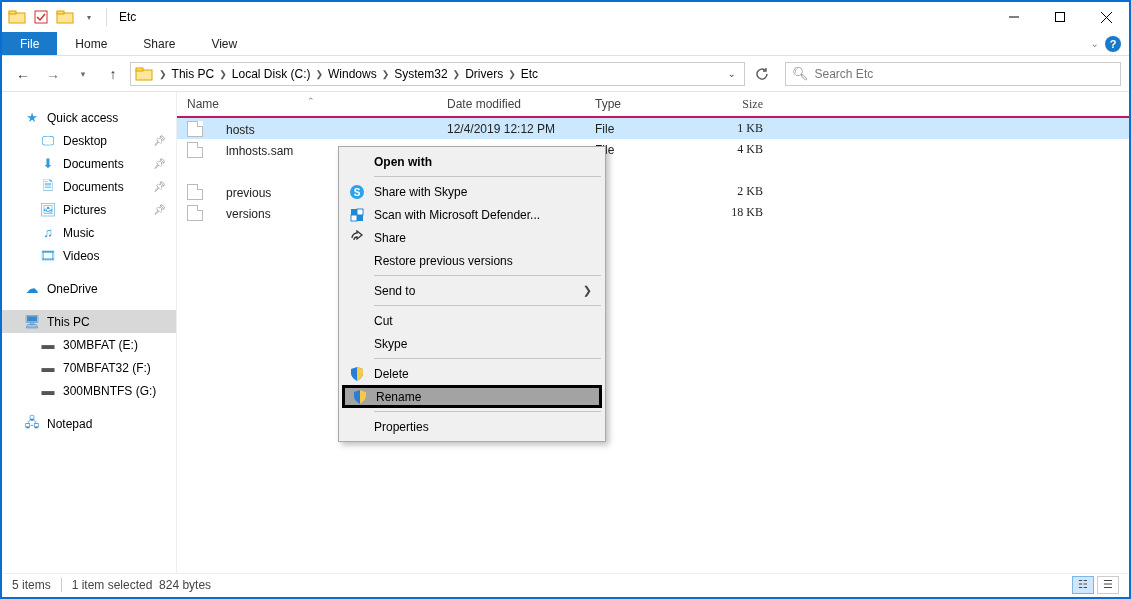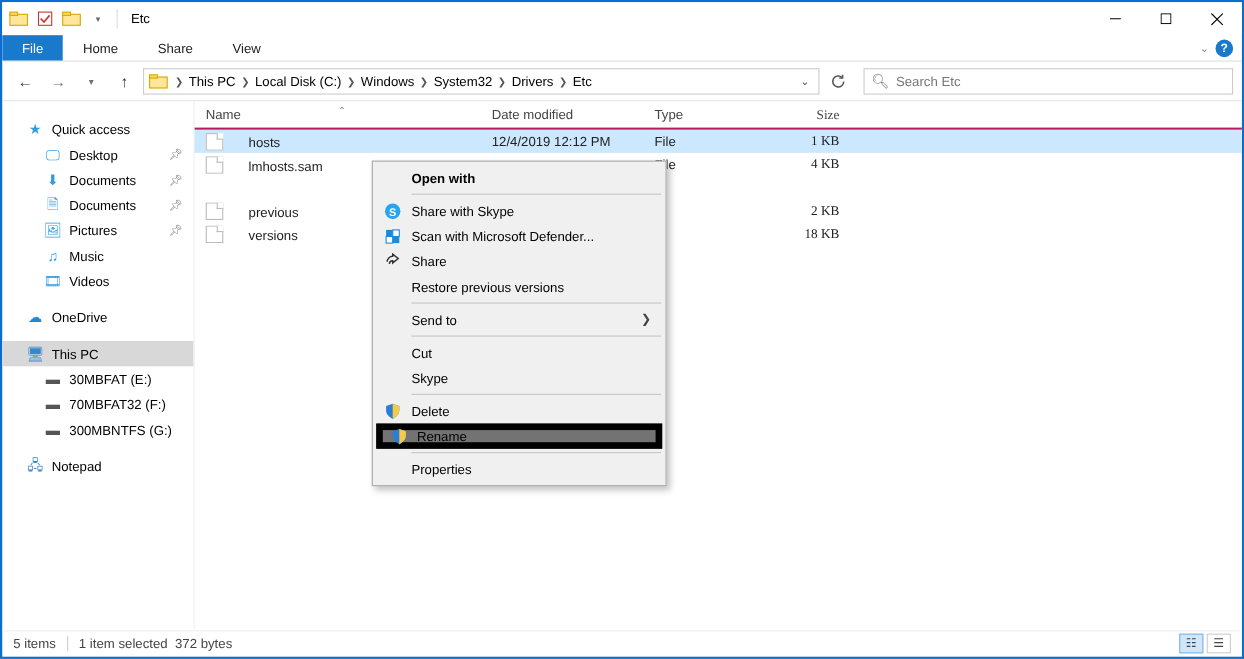--- a/index.html
+++ b/index.html
@@ -55,21 +55,21 @@
 .row { display:flex; height: 21px; align-items:center; font-size: 12px; color: #222;}
 .row.selected { background: #cce8ff;}
 .row > div { padding-left: 10px; white-space: nowrap; overflow:hidden;}
 .row .col-name { display:flex; align-items:flex-end; gap:23px;}
 .file-ico { width:16px; height:16px; border:1px solid #bbb; background:#fff; position:relative;}
 .file-ico::after { content:''; position:absolute; right:-1px; top:-1px; width:5px;height:5px; background:#fff;border-left:1px solid #bbb;border-bottom:1px solid #bbb;}
 
 .ctx { position: absolute; left: 336px; top: 144px; width: 268px; background: #f0f0f0; border: 1px solid #a9a9a9; box-shadow: 3px 3px 6px rgba(0,0,0,.25); font-size: 12px; padding: 3px; z-index: 10;}
 .ctx-item { display:flex; align-items:center; height:23px; padding-left: 32px; position:relative;}
 .ctx-item.bold { font-weight: 600;}
-.ctx-item.hover { background: #737373; border: 6px solid #000000; padding-left:31px; height:23px;}
+.ctx-item.hover { background: #a3a3a3; border: 3px solid #000000; padding-left:31px; height:23px;}
 .ctx-sep { height:1px; background:#c5c5c5; margin: 3px 1px 3px 32px;}
 .ctx-ico { position:absolute; left:6px; width:18px; height:18px; display:flex; align-items:center; justify-content:center;}
 .ctx-arrow { position:absolute; right:10px; font-size:11px; color:#444;}
 
 .status { position: absolute; bottom: 2px; left:2px; right:2px; height: 22px; border-top: 1px solid #eee; display:flex; align-items:center; font-size:12px; color:#444; padding: 0 8px; background:#fff;}
 .st-sep { width:1px; height:14px; background:#ccc; margin:0 10px;}
 .st-right { margin-left:auto; display:flex; gap:3px;}
 .st-view { width:22px; height:18px; border:1px solid #7ab7e8; display:flex;align-items:center;justify-content:center; font-size:11px;}
 .st-view.active{ background:#cfe6fb;}
 
@@ -370,18 +370,18 @@
         <span>Properties</span>
       </div>
     </div>
 </div>
 
 <div class="status">
   <span>5 items</span>
   <span class="st-sep"></span>
   <span>1 item selected</span>
   <span>&nbsp;&nbsp;</span>
-  <span>372 bytes</span>
+  <span>824 bytes</span>
   <div class="st-right">
     <div class="st-view active">☷</div>
     <div class="st-view" style="border-color:#ccc;">☰</div>
   </div>
 </div>
 
 </body></html>

